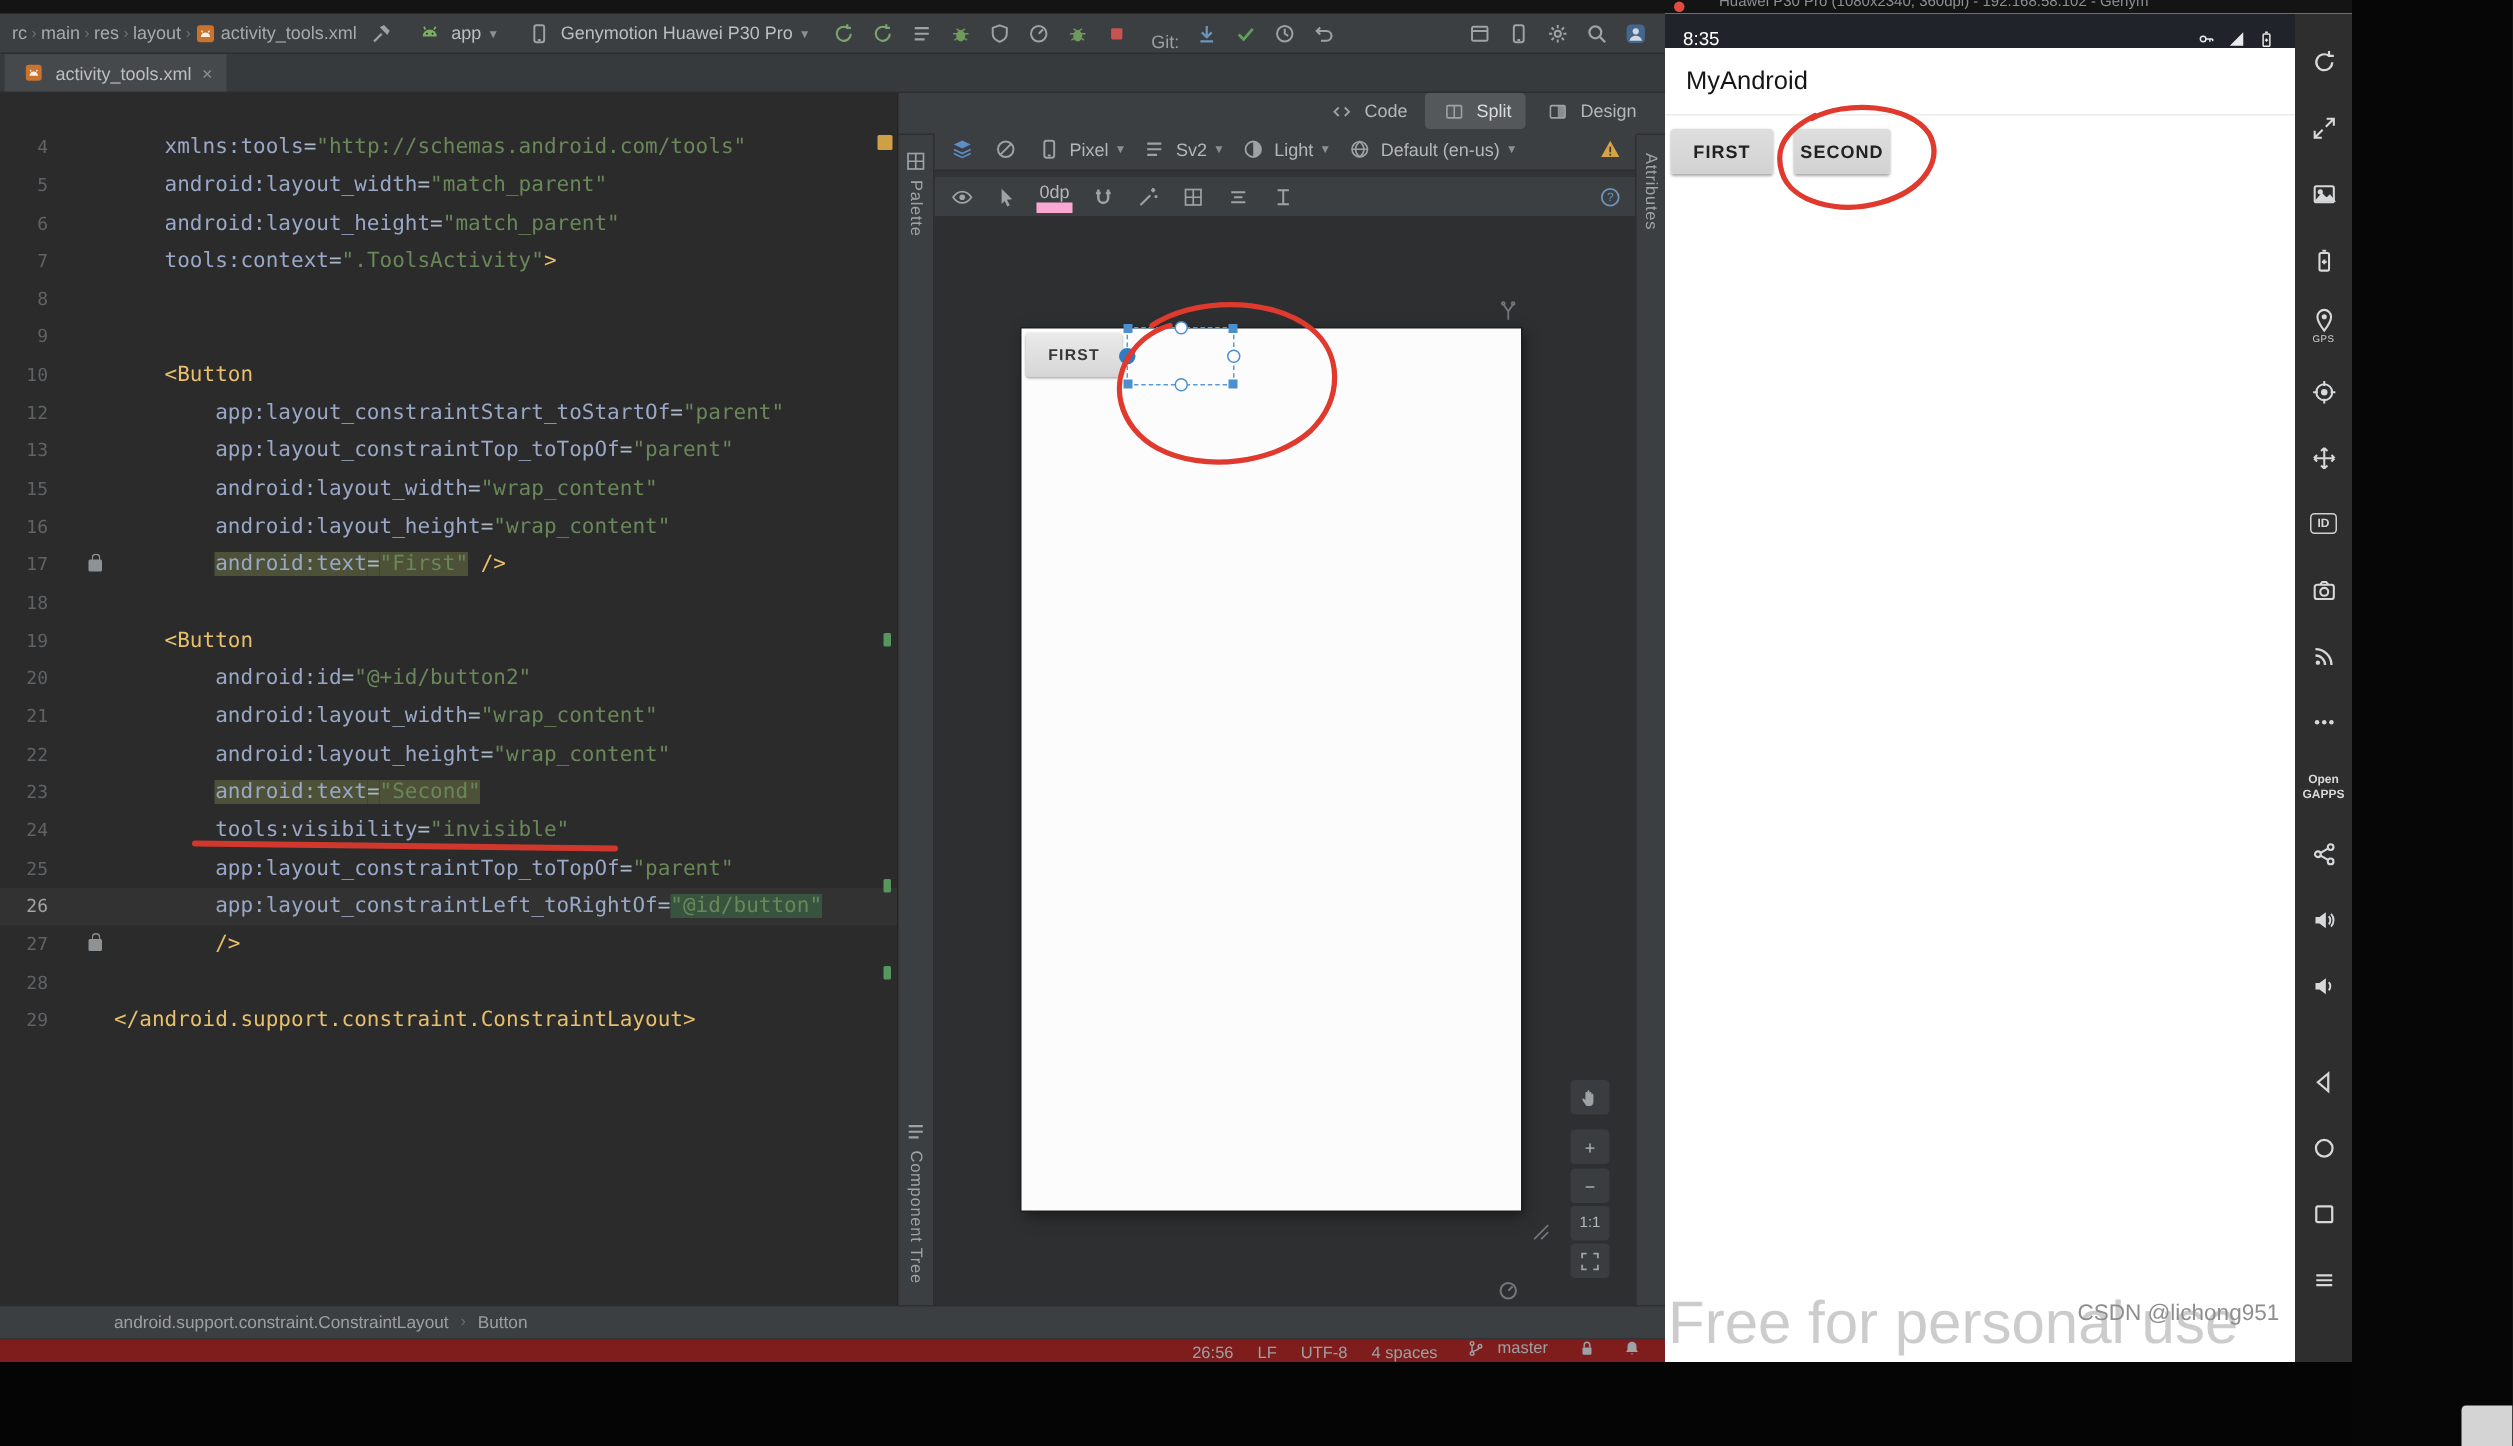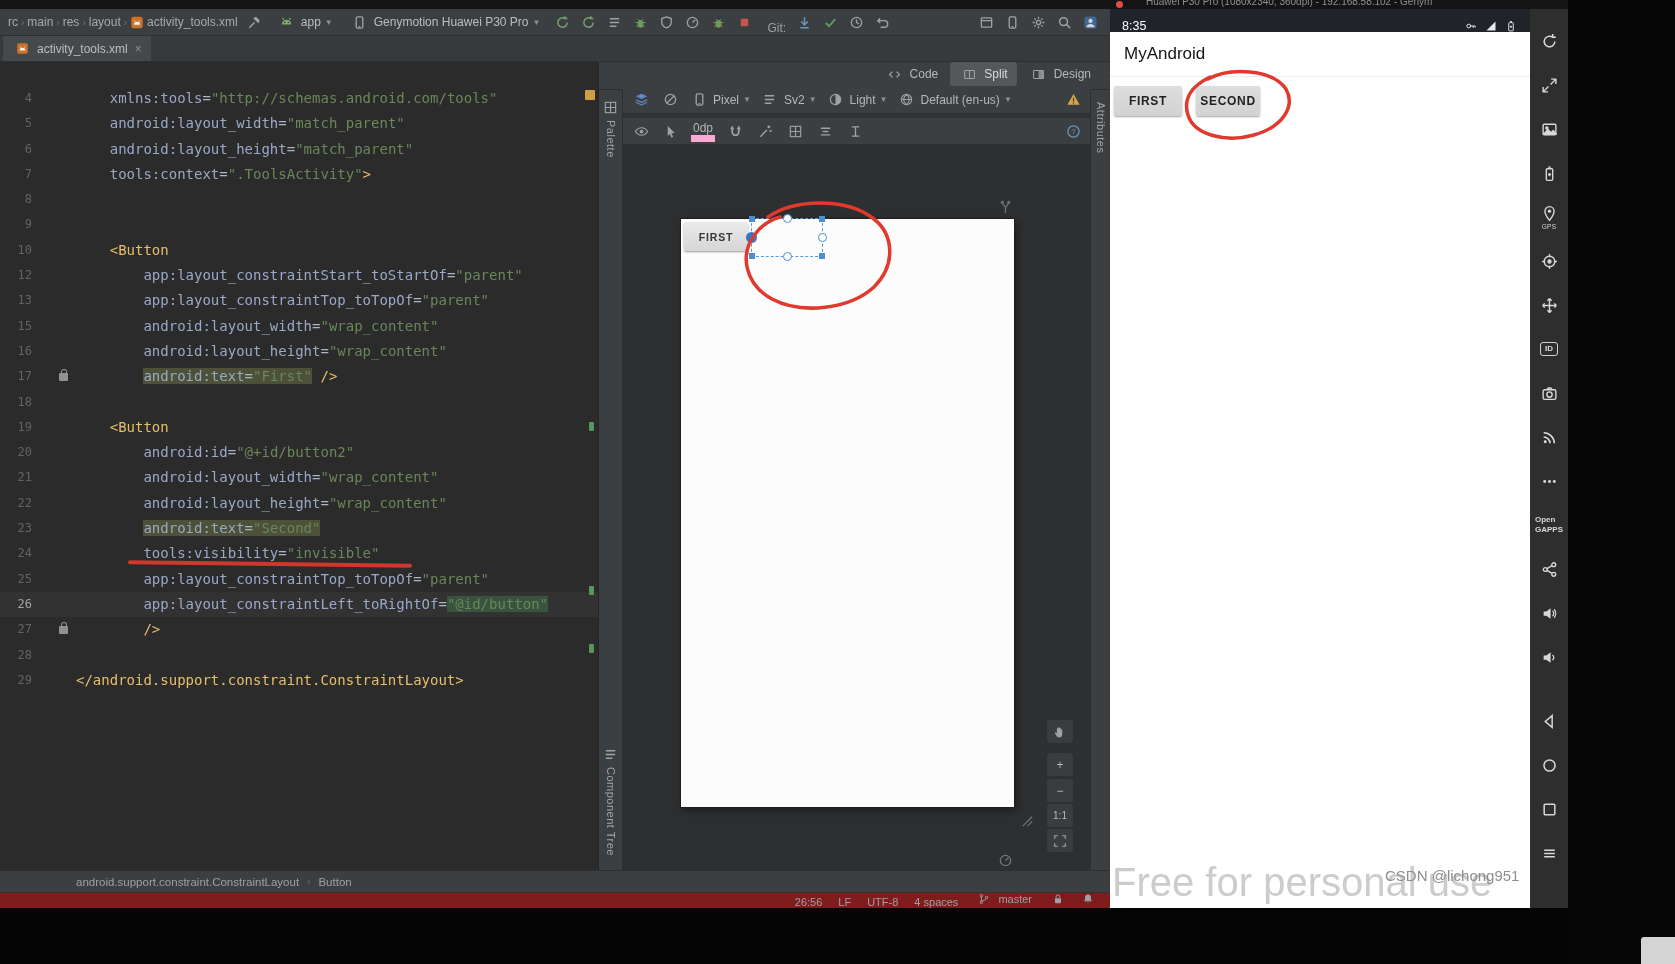--- a/index.html
+++ b/index.html
@@ -93,21 +93,21 @@
   #estatus{position:absolute;left:0;top:0;width:420px;height:23px;background:#20232a;color:#fff;display:flex;align-items:center;padding:17px 12px;font-size:12.5px}
   #esicons{margin-left:auto;display:flex;gap:5px;align-items:center;color:#e8eaec}
   #esicons .ic{width:15px;height:14px}
   #esicons .ic svg{width:12px;height:12px}
   #appbar{position:absolute;left:0;top:23px;width:420px;height:45px;background:#fff;border-bottom:1px solid #ececec;display:flex;align-items:center;padding-left:14px;font-size:17px;color:#151517}
   .ebtn{position:absolute;background:linear-gradient(#dedede,#d2d2d2);border-radius:2px;box-shadow:0 1px 2px rgba(0,0,0,.35);display:flex;align-items:center;justify-content:center;font-size:12px;letter-spacing:.7px;color:#222;font-weight:bold}
   #gsidebar{position:absolute;left:420px;top:0;width:38px;height:899px;background:#2e2e2e;display:flex;flex-direction:column;align-items:center;padding-top:10px}
   .gcell{height:44px;width:100%;display:flex;flex-direction:column;align-items:center;justify-content:center;color:#d6d8da;flex:none}
   .gcell svg{width:17px;height:17px}
   .glabel{font-size:6.5px;margin-top:1px;color:#cfd2d4;letter-spacing:.3px}
-  .gtext{font-size:8px;font-weight:bold;color:#d6d8da;white-space:pre-line;line-height:1.2}
+  .gtext{font-size:8px;font-weight:bold;color:#d6d8da;text-align:center;white-space:pre-line;line-height:1.2}
   .gtext.badge{border:1px solid #cfd2d4;border-radius:3px;padding:1px 4px}
   .navgap{margin-top:20px}
 
   
   #watermark-big{position:absolute;left:1112px;top:860px;width:560px;font-size:40px;color:rgba(201,201,201,.95);white-space:nowrap;z-index:50}
   #watermark-csdn{position:absolute;left:1385px;top:867px;font-size:15px;color:#8e8e8e;z-index:51;white-space:nowrap}
   #rightstrip{position:absolute;left:1568px;top:0;width:107px;height:964px;background:#060606}
   #corner-box{position:absolute;left:1641px;top:937px;width:34px;height:27px;background:#d4d4d4;border-radius:3px 0 0 0}
 </style>
 </head>

